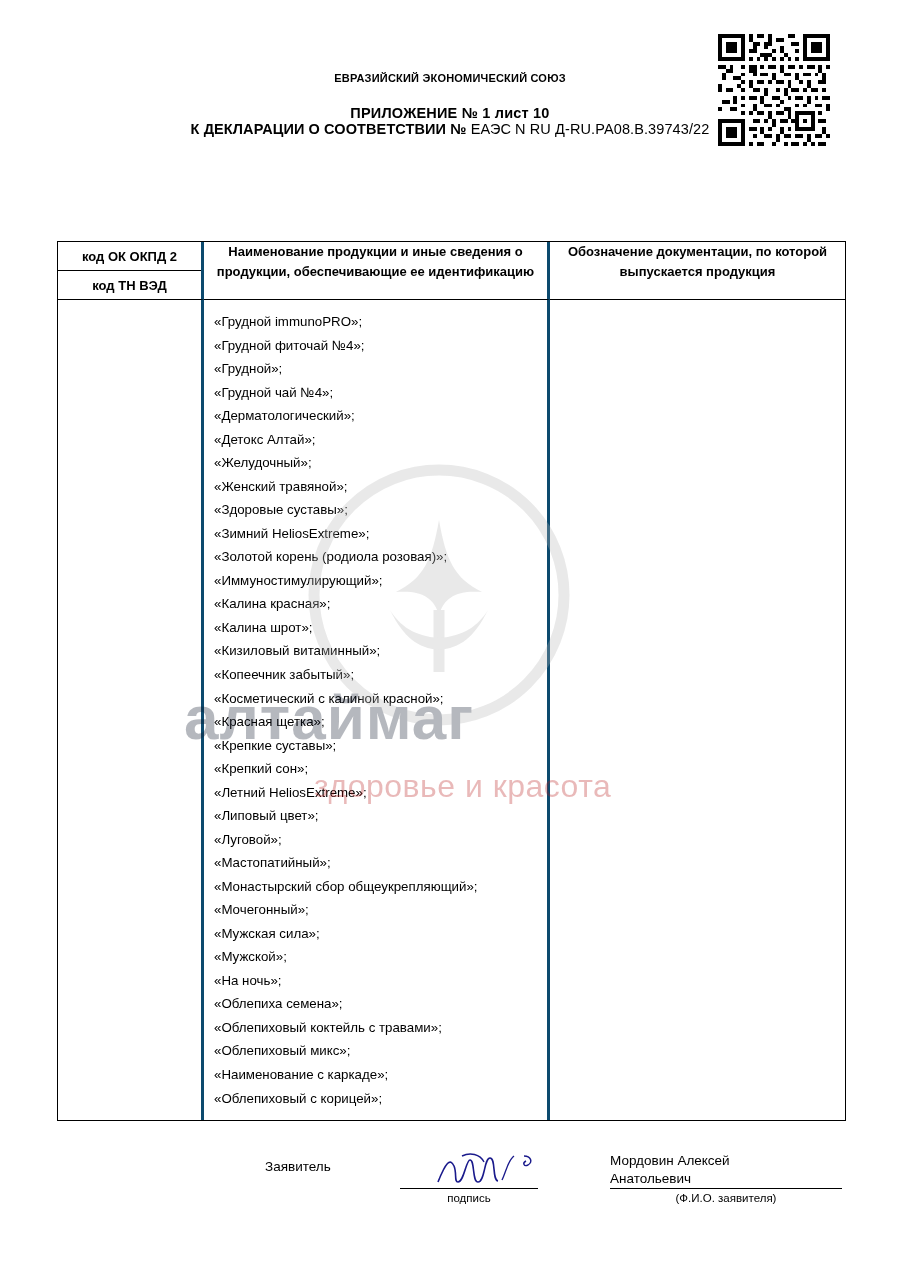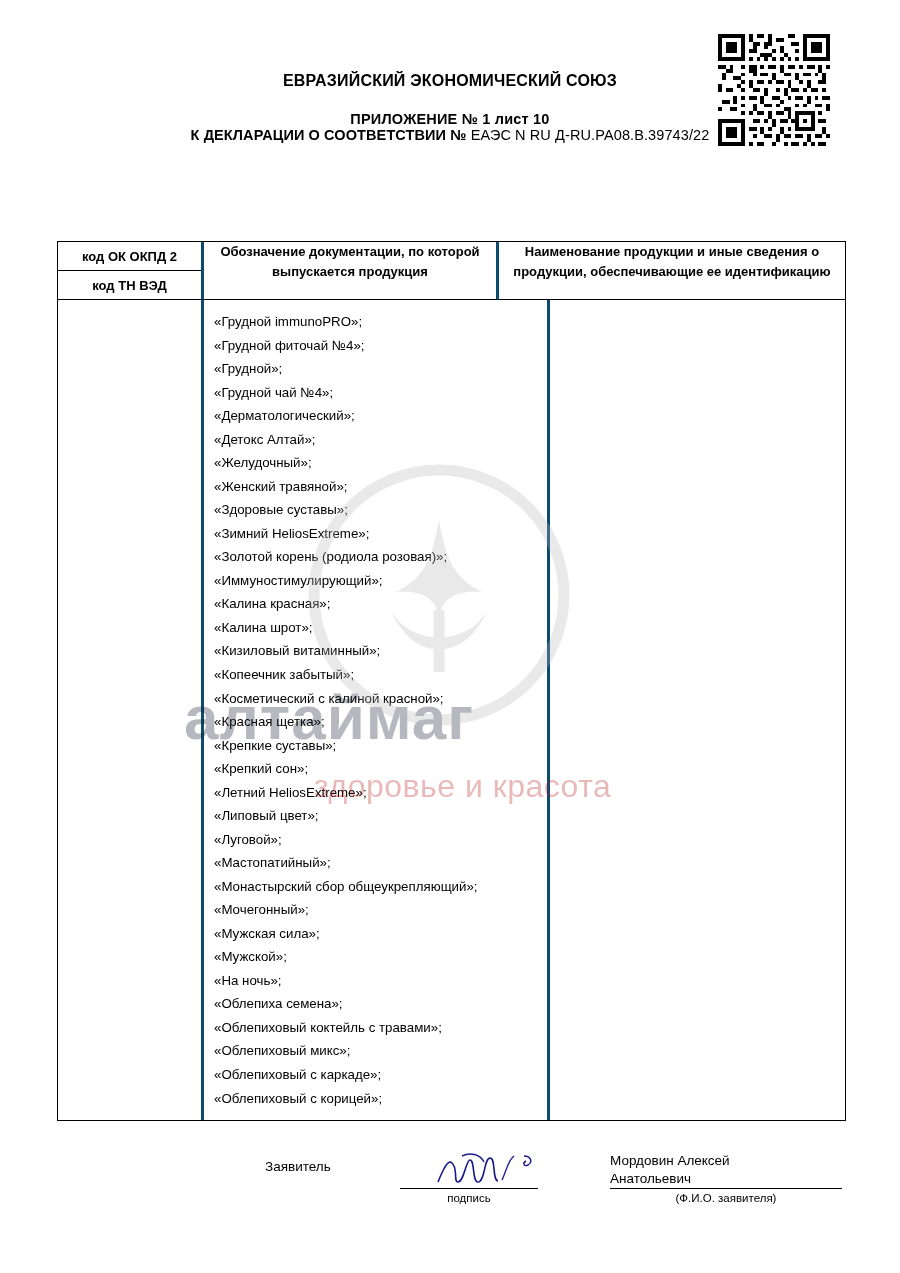--- a/index.html
+++ b/index.html
@@ -38,21 +38,21 @@
 
   
   .header-block {
     position: absolute;
     top: 72px;
     left: 0;
     width: 900px;
     text-align: center;
   }
   .hdr-line1 {
-    font-size: 16px;
+    font-size: 11px;
     font-weight: bold;
     letter-spacing: 0.2px;
     margin-bottom: 21px;
   }
   .hdr-line2 {
     font-size: 14.5px;
     font-weight: bold;
     letter-spacing: 0.2px;
   }
   .hdr-line3 {
@@ -396,22 +396,22 @@
       <span>ЕАЭС N RU Д-RU.РА08.В.39743/22</span>
     </div>
   </div>
 
   <div class="table">
     <div class="row head-row">
       <div class="cell c1">
         <div class="head-c1-top">код ОК ОКПД 2</div>
         <div class="head-c1-bot">код ТН ВЭД</div>
       </div>
+      <div class="cell c2 head-c2">Наименование продукции и иные сведения о продукции, обеспечивающие ее идентификацию</div>
       <div class="cell c3 head-c3">Обозначение документации, по которой выпускается продукция</div>
-      <div class="cell c2 head-c2">Наименование продукции и иные сведения о продукции, обеспечивающие ее идентификацию</div>
     </div>
     <div class="row body-row">
       <div class="cell c1"></div>
       <div class="cell c2">
         <ul class="prod-list" id="product-list">
             <li>«Грудной immunoPRO»;</li>
             <li>«Грудной фиточай №4»;</li>
             <li>«Грудной»;</li>
             <li>«Грудной чай №4»;</li>
             <li>«Дерматологический»;</li>
@@ -435,21 +435,21 @@
             <li>«Луговой»;</li>
             <li>«Мастопатийный»;</li>
             <li class="wrap2">«Монастырский сбор общеукрепляющий»;</li>
             <li>«Мочегонный»;</li>
             <li>«Мужская сила»;</li>
             <li>«Мужской»;</li>
             <li>«На ночь»;</li>
             <li>«Облепиха семена»;</li>
             <li>«Облепиховый коктейль с травами»;</li>
             <li>«Облепиховый микс»;</li>
-            <li>«Облепиховый с каркаде»;</li>
+            <li>«Наименование с каркаде»;</li>
             <li>«Облепиховый с корицей»;</li>
           </ul>
       </div>
       <div class="cell c3"></div>
     </div>
   </div>
 
   <div class="watermark">
     <svg class="wm-logo" width="270" height="270" viewBox="0 0 270 270" aria-hidden="true">
       <circle cx="135" cy="135" r="125" fill="none" stroke="#b7b7b7" stroke-width="11"></circle>

